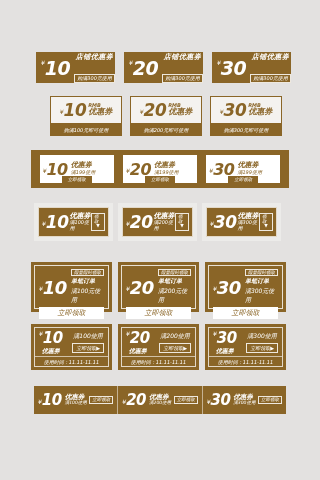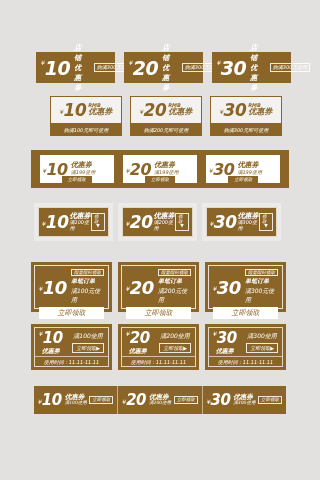--- a/index.html
+++ b/index.html
@@ -20,21 +20,21 @@
   .sub{}
 
   
   .r1{top:52px;left:36px;gap:9px;}
   .c1{
     width:79px;height:31px;background:#8a6527;
     display:flex;align-items:center;padding:0 5px;box-sizing:border-box;color:#fff;
   }
   .c1 .left{display:flex;align-items:flex-start;margin-right:4px;}
   .c1 .amt{font-size:19px;}
-  .c1 .right{display:flex;flex-direction:row;align-items:center;gap:12px;}
+  .c1 .right{display:flex;flex-direction:column;align-items:center;gap:12px;}
   .c1 .ttl{font-size:7px;letter-spacing:.5px;}
   .c1 .sub{
     font-size:5px;border:1px solid rgba(255,255,255,.85);
     padding:1px 2px;line-height:1;white-space:nowrap;
   }
 
   
   .r2{top:96px;left:50px;gap:8px;}
   .c2{width:72px;}
   .c2 .body{

